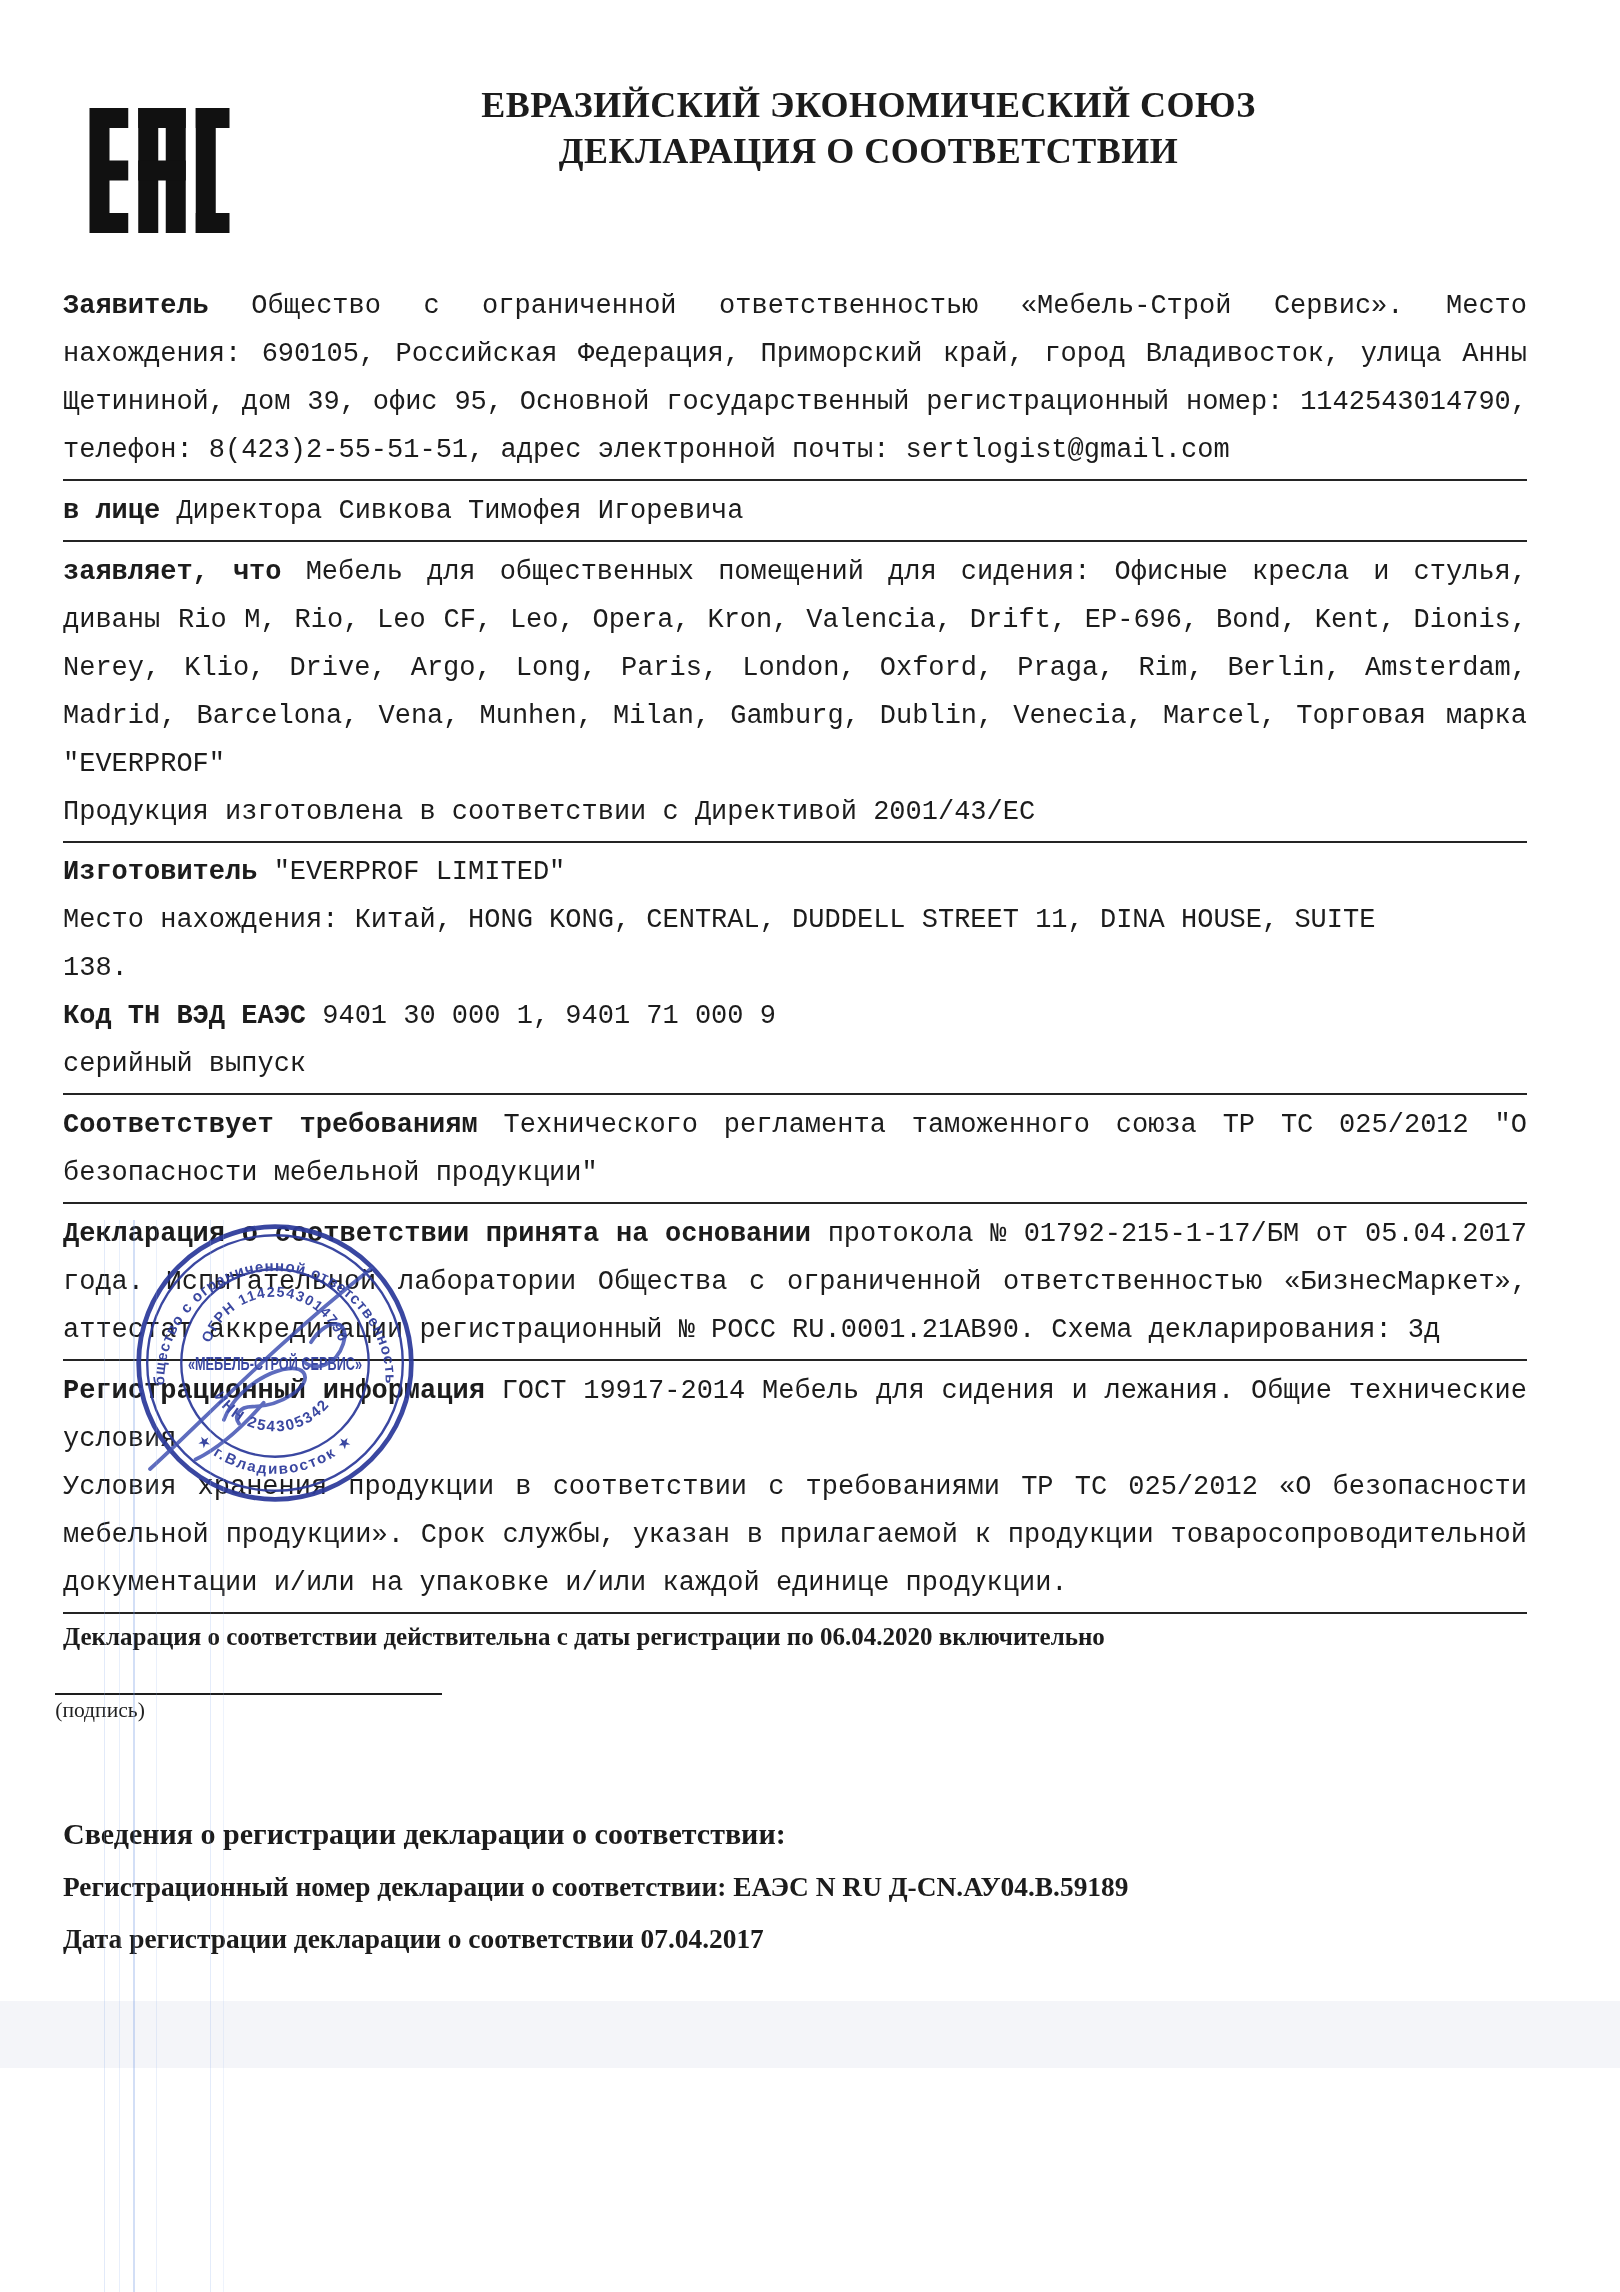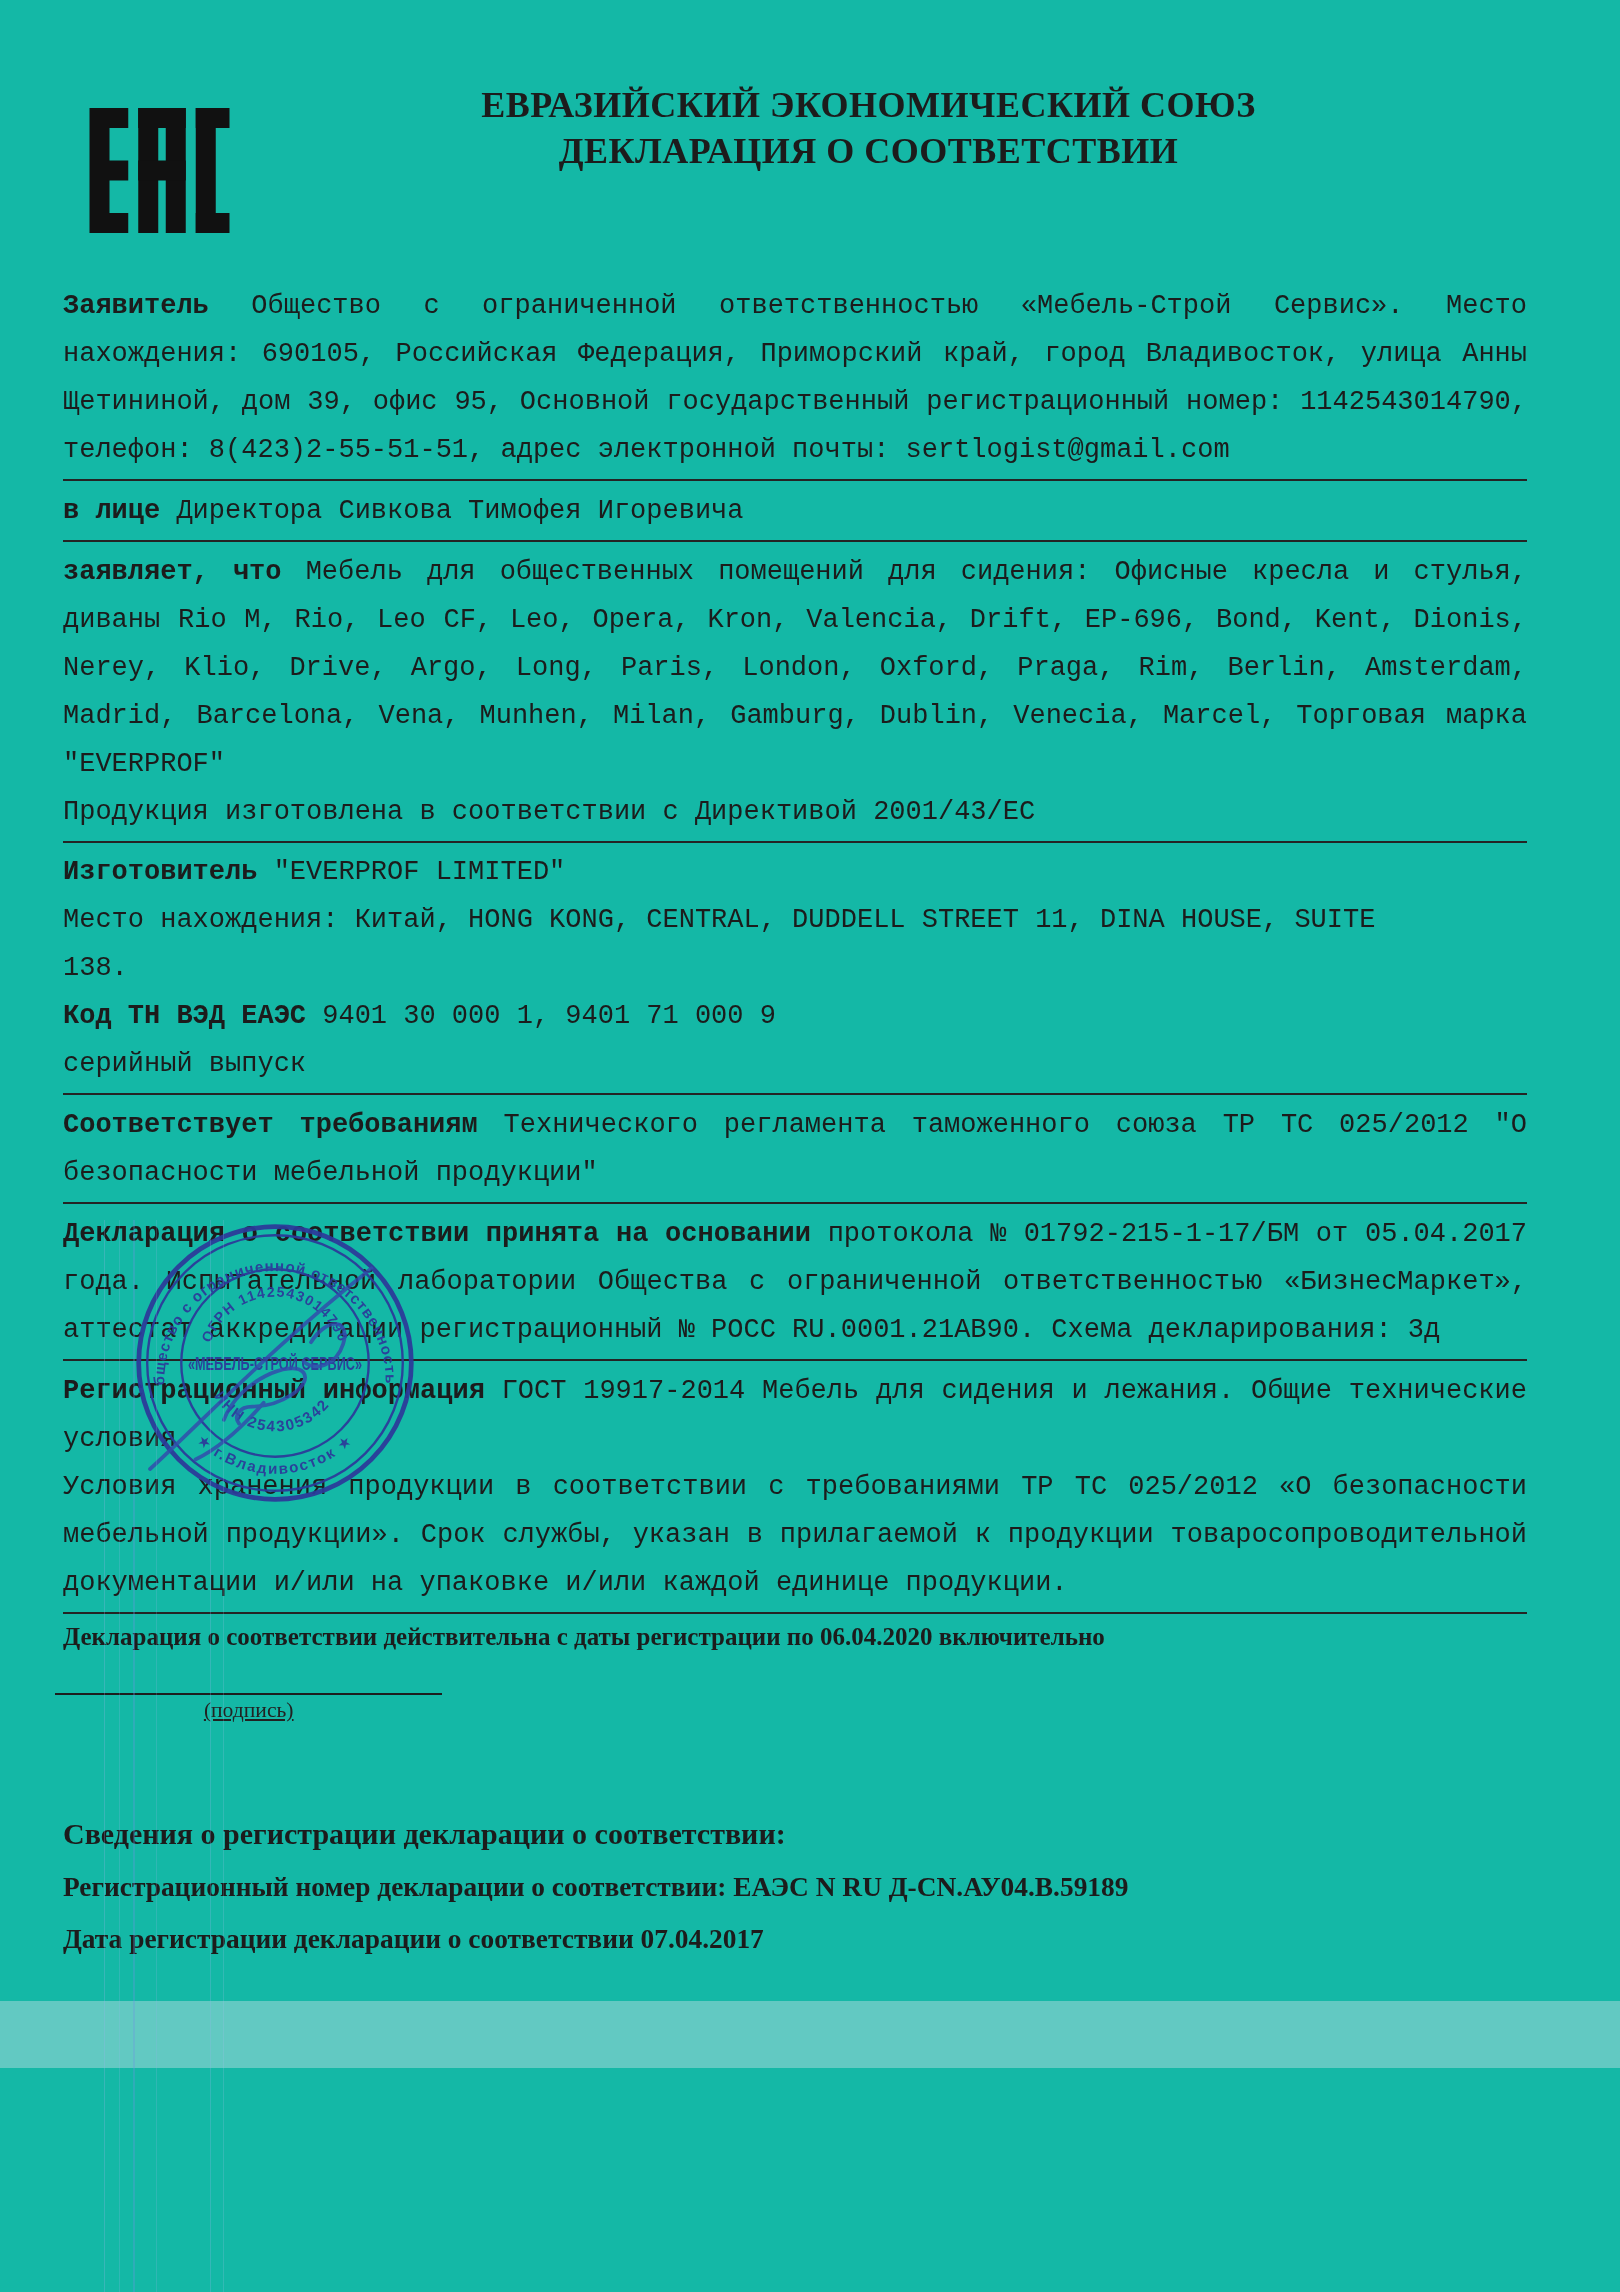--- a/index.html
+++ b/index.html
@@ -1,20 +1,20 @@
 <!DOCTYPE html>
 <html lang="ru"><head>
 <meta charset="utf-8">
 <style>
   html,body{margin:0;padding:0;background:#e8e8e8;}
   .page{
     position:relative;
     width:1620px;height:2293px;
     margin:0 auto;
-    background:#14b8a6;
+    background:#ffffff;
     overflow:hidden;
     font-family:"Liberation Serif","DejaVu Serif",serif;
     color:#1c1c1c;
   }
   
   .eac-logo{position:absolute;left:88px;top:108px;width:143px;height:125px;}
   
   .doc-title{
     padding-top:82px;
     margin-left:279px;margin-right:162px;
@@ -39,22 +39,22 @@
   .bold-line{
     margin:5.9px 0 0 0;
     font-size:25px;line-height:34px;
     font-weight:bold;
   }
   
   .sig-row{display:flex;justify-content:space-between;margin-top:0;}
   .sig-left{width:387px;margin-left:-7.8px;}
   .sig-left .rule{margin-top:39px;border-top:2.9px solid #1d1d1d;}
   .sig-caption{
-    margin-top:3.9px;text-align:center;
-    font-size:21.6px;color:#222;text-decoration:underline;
+    margin-top:3.9px;text-align:left;
+    font-size:21.6px;color:#222;
   }
   .sig-right{width:939px;}
   .sig-name{
     text-align:center;font-size:27.4px;height:39px;line-height:39px;
   }
   .sig-right .rule{border-top:2.9px solid #1d1d1d;}
   .sig-note{
     margin-top:6.9px;
     text-align:center;
     font-family:"Liberation Sans","DejaVu Sans",sans-serif;

